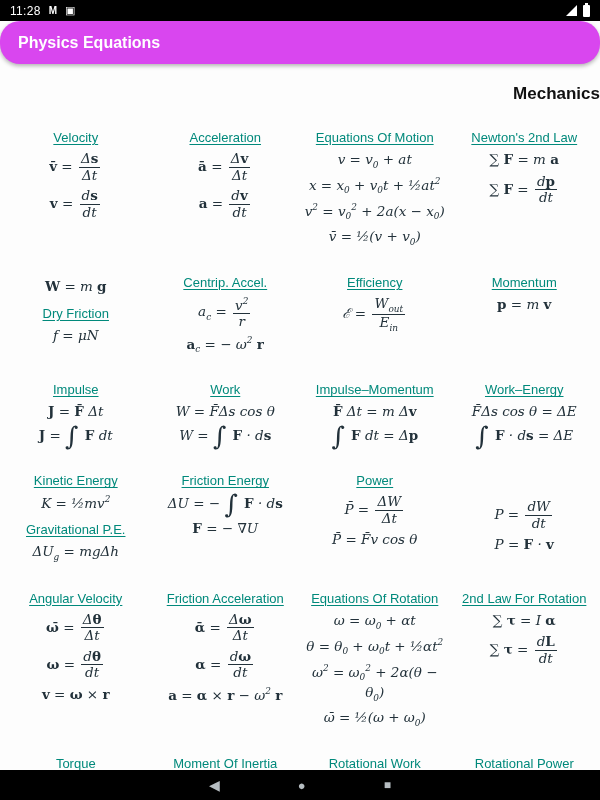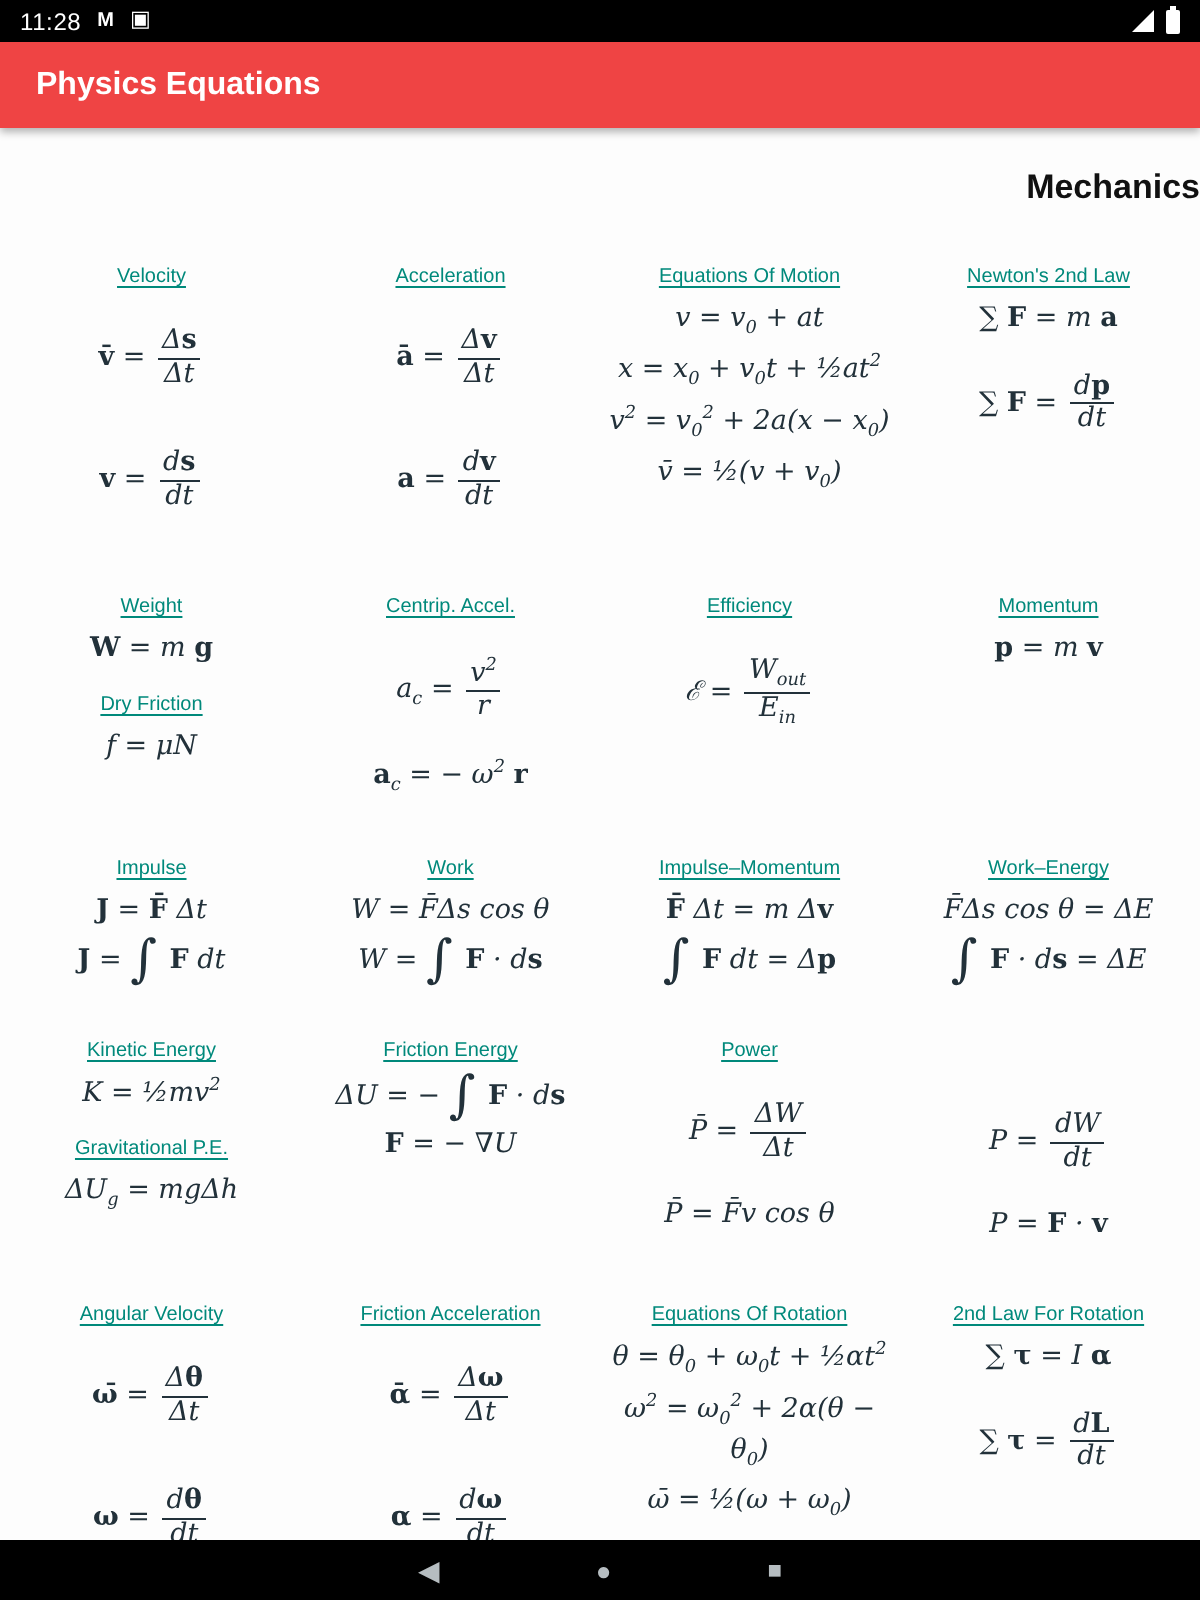--- a/index.html
+++ b/index.html
@@ -10,35 +10,35 @@
   .status-bar{height:21px;background:#000;color:#fff;display:flex;align-items:center;padding:0 10px;font-size:12px;gap:8px;flex:0 0 auto;}
   .sb-time{letter-spacing:.3px;}
   .sb-icon{font-size:10px;line-height:1;font-weight:700;}
   .sb-icon.sb-sq{font-weight:400;font-size:11px;}
   .sb-right{margin-left:auto;display:flex;align-items:center;gap:6px;}
   .signal{width:11px;height:11px;background:#fff;clip-path:polygon(100% 0,100% 100%,0 100%);}
   .battery{width:7px;height:12px;background:#fff;border-radius:1px;position:relative;margin-top:1px;}
   .battery:before{content:"";position:absolute;top:-2px;left:2px;width:3px;height:2px;background:#fff;}
 
   
-  .app-bar{height:43px;background:#ef4444;color:#fff;display:flex;align-items:center;padding:0 18px;flex:0 0 auto;box-shadow:0 2px 4px rgba(0,0,0,.3);position:relative;z-index:2;}
+  .app-bar{height:43px;background:#d946ef;color:#fff;display:flex;align-items:center;padding:0 18px;flex:0 0 auto;box-shadow:0 2px 4px rgba(0,0,0,.3);position:relative;z-index:2;border-radius:20px;}
   .app-title{font-size:16px;font-weight:700;}
 
   
   .content{flex:1;overflow:hidden;padding-top:14px;}
   .page-title{text-align:right;font-size:17px;font-weight:700;color:#111;margin:6px 0 24px 0;}
   .grid{display:grid;grid-template-columns:repeat(4,1fr);column-gap:2px;row-gap:20px;padding:0 2px;}
   .cell{text-align:center;}
   .block:not(:last-child){margin-bottom:8px;}
   .block.untitled{padding-top:23px;}
-  .sec-title{color:#00897b;font-size:10px;text-decoration:underline;text-underline-offset:2px;white-space:nowrap;display:inline-block;margin-bottom:1px;cursor:pointer;}
+  .sec-title{color:#00897b;font-size:13px;text-decoration:underline;text-underline-offset:2px;white-space:nowrap;display:inline-block;margin-bottom:1px;cursor:pointer;}
 
   
   .formula{font-family:"DejaVu Serif","Liberation Serif",serif;font-style:italic;font-size:13.5px;color:#22313a;margin:5px 0;line-height:1.3;}
-  .frac{display:inline-flex;flex-direction:column;vertical-align:middle;margin:12px 2px;line-height:1.15;text-align:center;}
+  .frac{display:inline-flex;flex-direction:column;vertical-align:middle;margin:0 2px;line-height:1.15;text-align:center;}
   .frac .num{border-bottom:1px solid #22313a;padding:0 2px;}
   .frac .den{padding:0 2px;}
   .vec{font-weight:700;font-style:normal;}
   .int{font-style:normal;font-size:1.9em;line-height:.8;vertical-align:middle;padding-right:2px;}
   .formula sub,.formula sup{font-size:.66em;}
 
   
   .nav-bar{height:30px;background:#000;display:flex;align-items:center;justify-content:center;gap:78px;flex:0 0 auto;}
   .nav-btn{color:#b6bdc1;line-height:1;cursor:pointer;}
   .nav-btn.back{font-size:14px;}
@@ -107,21 +107,20 @@
             <div><span class="sec-title">Newton's 2nd Law</span></div>
             <div class="formula">∑ <b class="vec">F</b> = m <b class="vec">a</b></div>
             <div class="formula">∑ <b class="vec">F</b> = <span class="frac">
                 <span class="num">d<b class="vec">p</b></span>
                 <span class="den">dt</span>
               </span></div>
           </div>
         </div>
         <div class="cell">
           <div class="block">
-            <div><span class="sec-title">Weight</span></div>
             <div class="formula"><b class="vec">W</b> = m <b class="vec">g</b></div>
           </div>
           <div class="block">
             <div><span class="sec-title">Dry Friction</span></div>
             <div class="formula">f = μN</div>
           </div>
         </div>
         <div class="cell">
           <div class="block">
             <div><span class="sec-title">Centrip. Accel.</span></div>
@@ -235,20 +234,21 @@
             <div class="formula"><b class="vec">α</b> = <span class="frac">
                 <span class="num">d<b class="vec">ω</b></span>
                 <span class="den">dt</span>
               </span></div>
             <div class="formula"><b class="vec">a</b> = <b class="vec">α</b> × <b class="vec">r</b> − ω<sup>2</sup> <b class="vec">r</b></div>
           </div>
         </div>
         <div class="cell">
           <div class="block">
             <div><span class="sec-title">Equations Of Rotation</span></div>
+            <div class="formula">ω = ω<sub>0</sub> + αt</div>
             <div class="formula">θ = θ<sub>0</sub> + ω<sub>0</sub>t + ½αt<sup>2</sup></div>
             <div class="formula">ω<sup>2</sup> = ω<sub>0</sub><sup>2</sup> + 2α(θ − θ<sub>0</sub>)</div>
             <div class="formula">ω̄ = ½(ω + ω<sub>0</sub>)</div>
           </div>
         </div>
         <div class="cell">
           <div class="block">
             <div><span class="sec-title">2nd Law For Rotation</span></div>
             <div class="formula">∑ <b class="vec">τ</b> = I <b class="vec">α</b></div>
             <div class="formula">∑ <b class="vec">τ</b> = <span class="frac">

